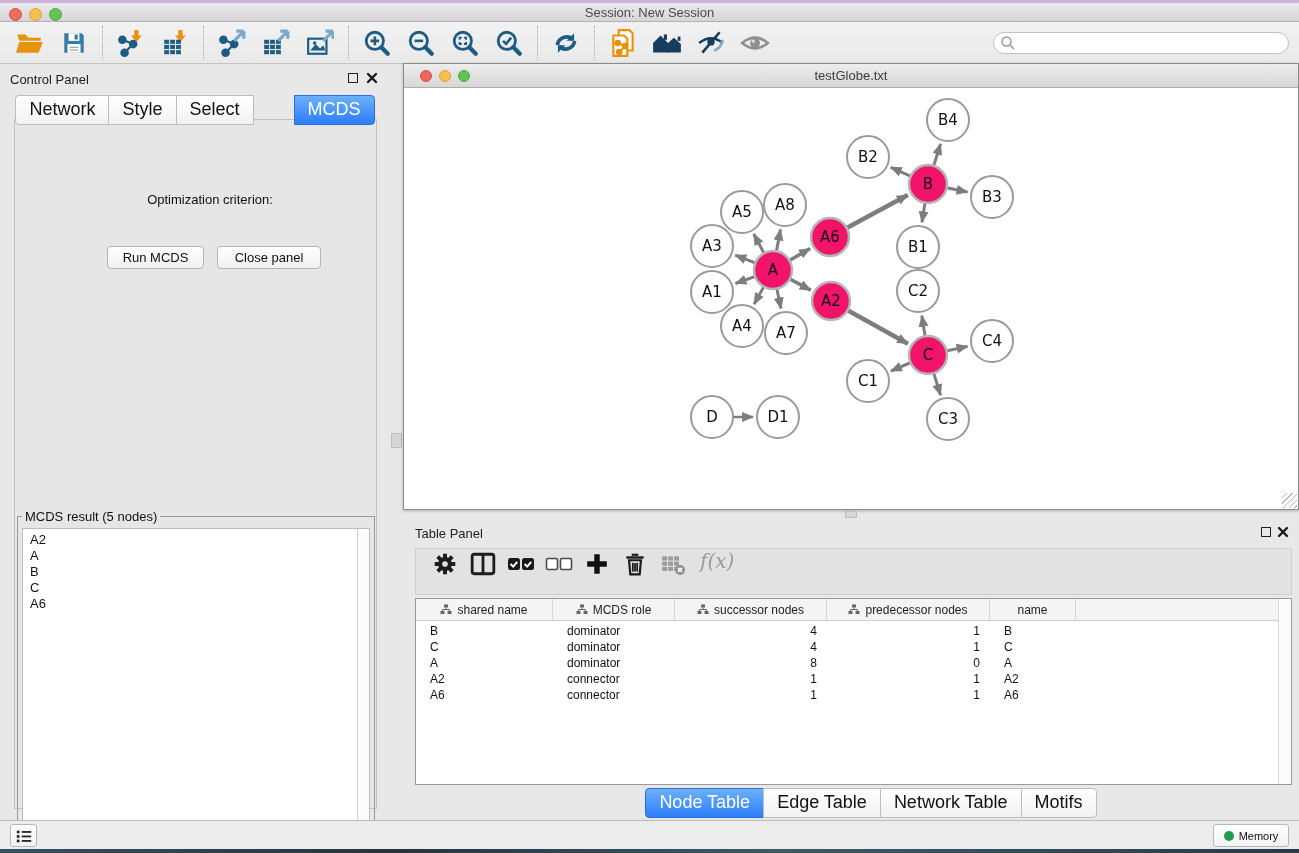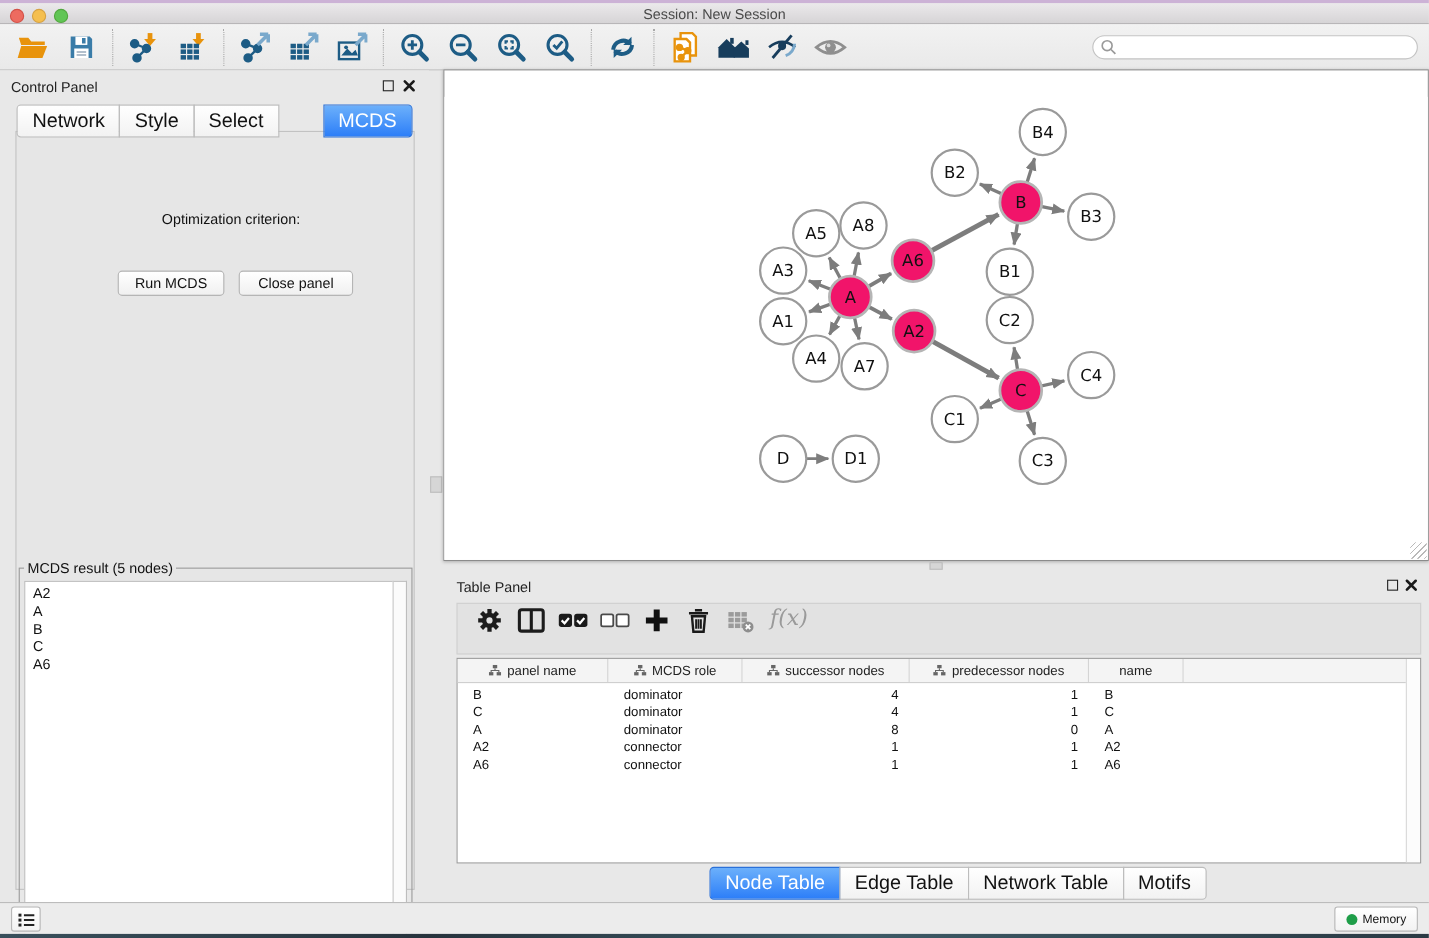--- a/index.html
+++ b/index.html
@@ -323,20 +323,26 @@
           </div>
         <div class="result-scroll"></div>
       </div>
     </fieldset>
   </div>
 </div>
 
 <div class="v-divider-grip"></div>
 
 <div class="net-window">
+  <div class="net-titlebar">
+    <span class="ntl red"></span>
+    <span class="ntl yel"></span>
+    <span class="ntl grn"></span>
+    <div class="net-title">testGlobe.txt</div>
+  </div>
   <div class="net-canvas">
     <svg id="graph-svg" width="894" height="421" viewBox="0 0 894 421">
         <defs>
           <marker id="arrow" markerUnits="userSpaceOnUse" markerWidth="14" markerHeight="12" refX="11" refY="5" orient="auto">
             <path d="M0 0 L12 5 L0 10 Z" fill="#7d7d7d"></path>
           </marker>
         </defs>
         <line x1="369" y1="182" x2="331.26414879243464" y2="167.15310772161362" stroke="#7d7d7d" stroke-width="3" marker-end="url(#arrow)"></line>
         <line x1="369" y1="182" x2="349.78443177968046" y2="146.04829171682147" stroke="#7d7d7d" stroke-width="3" marker-end="url(#arrow)"></line>
         <line x1="369" y1="182" x2="376.4613130135974" y2="141.58455450968066" stroke="#7d7d7d" stroke-width="3" marker-end="url(#arrow)"></line>
@@ -532,21 +538,21 @@
           <span>
             <svg width="12" height="11" viewBox="0 0 12 11">
               <g fill="#666">
                 <rect x="4" y="0.5" width="4" height="3"></rect>
                 <rect x="0.5" y="7" width="4" height="3"></rect>
                 <rect x="7.5" y="7" width="4" height="3"></rect>
               </g>
               <path d="M6 3.5 v2 M2.5 7 v-1.5 h7 V7" stroke="#666" stroke-width="1" fill="none"></path>
             </svg>
           </span>
-          <span>panel name</span>
+          <span>shared name</span>
         </div>
         <div class="dt-hcell" style="width: 122px;">
           <span>
             <svg width="12" height="11" viewBox="0 0 12 11">
               <g fill="#666">
                 <rect x="4" y="0.5" width="4" height="3"></rect>
                 <rect x="0.5" y="7" width="4" height="3"></rect>
                 <rect x="7.5" y="7" width="4" height="3"></rect>
               </g>
               <path d="M6 3.5 v2 M2.5 7 v-1.5 h7 V7" stroke="#666" stroke-width="1" fill="none"></path>

